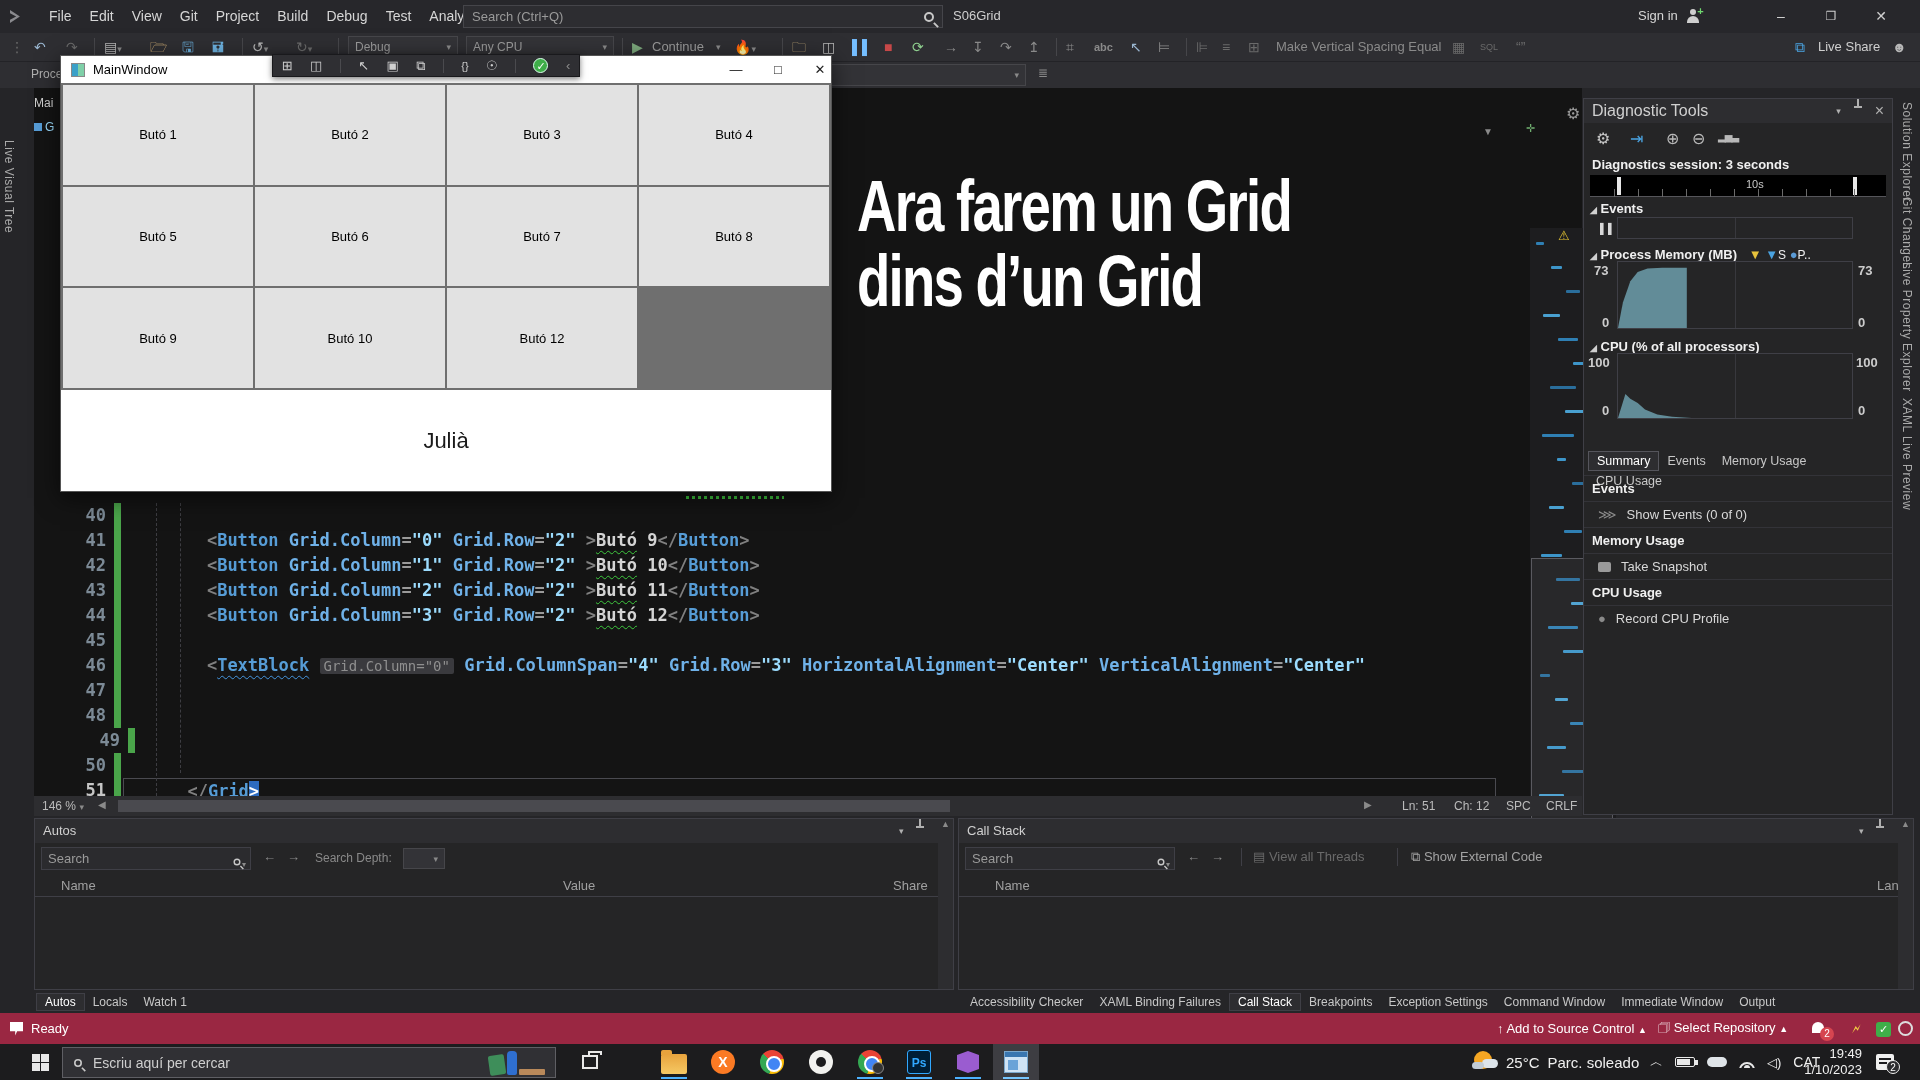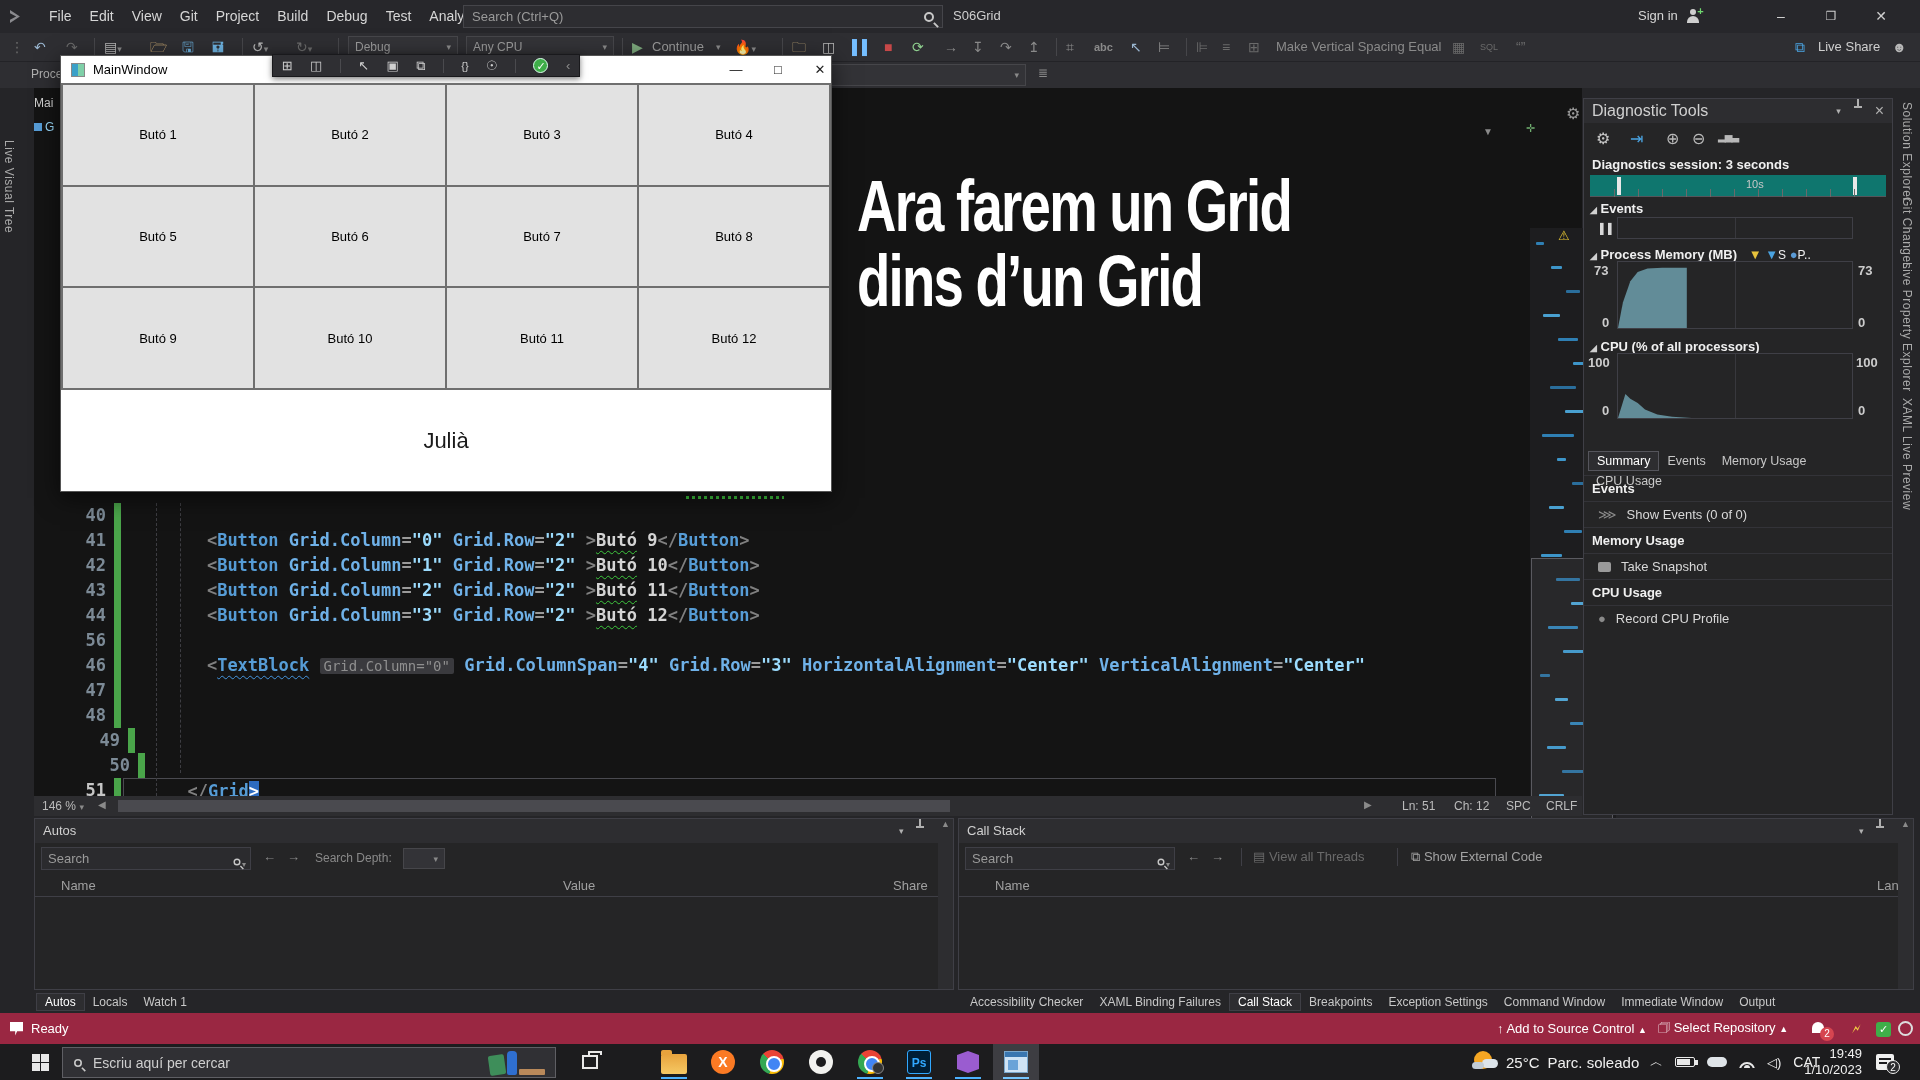--- a/index.html
+++ b/index.html
@@ -218,26 +218,26 @@
     <span class="abs" style="left:1449px;top:38px;color:#8a8a8a;font-size:10px">▼</span>
     <span class="abs" style="left:1532px;top:16px;color:#9a9a9a">⚙</span>
     <span class="abs" style="left:1492px;top:34px;color:#6fae6f;font-size:11px">✛</span>
 
     <div id="code">
         <div class="codeline" style="top: 415px;"><div class="lnum">40</div><div class="chbar"></div><div class="lbody"></div></div>
         <div class="codeline" style="top: 440px;"><div class="lnum">41</div><div class="chbar"></div><div class="lbody"><span class="t-ws">        </span><span class="t-br">&lt;</span><span class="t-tag">Button</span><span class="t-ws"> </span><span class="t-attr">Grid.Column</span><span class="t-eq">=</span><span class="t-val">"0"</span><span class="t-ws"> </span><span class="t-attr">Grid.Row</span><span class="t-eq">=</span><span class="t-val">"2"</span><span class="t-br"> &gt;</span><span class="t-txtg">Butó</span><span class="t-txt"> 9</span><span class="t-br">&lt;/</span><span class="t-tag">Button</span><span class="t-br">&gt;</span></div></div>
         <div class="codeline" style="top: 465px;"><div class="lnum">42</div><div class="chbar"></div><div class="lbody"><span class="t-ws">        </span><span class="t-br">&lt;</span><span class="t-tag">Button</span><span class="t-ws"> </span><span class="t-attr">Grid.Column</span><span class="t-eq">=</span><span class="t-val">"1"</span><span class="t-ws"> </span><span class="t-attr">Grid.Row</span><span class="t-eq">=</span><span class="t-val">"2"</span><span class="t-br"> &gt;</span><span class="t-txtg">Butó</span><span class="t-txt"> 10</span><span class="t-br">&lt;/</span><span class="t-tag">Button</span><span class="t-br">&gt;</span></div></div>
         <div class="codeline" style="top: 490px;"><div class="lnum">43</div><div class="chbar"></div><div class="lbody"><span class="t-ws">        </span><span class="t-br">&lt;</span><span class="t-tag">Button</span><span class="t-ws"> </span><span class="t-attr">Grid.Column</span><span class="t-eq">=</span><span class="t-val">"2"</span><span class="t-ws"> </span><span class="t-attr">Grid.Row</span><span class="t-eq">=</span><span class="t-val">"2"</span><span class="t-br"> &gt;</span><span class="t-txtg">Butó</span><span class="t-txt"> 11</span><span class="t-br">&lt;/</span><span class="t-tag">Button</span><span class="t-br">&gt;</span></div></div>
         <div class="codeline" style="top: 515px;"><div class="lnum">44</div><div class="chbar"></div><div class="lbody"><span class="t-ws">        </span><span class="t-br">&lt;</span><span class="t-tag">Button</span><span class="t-ws"> </span><span class="t-attr">Grid.Column</span><span class="t-eq">=</span><span class="t-val">"3"</span><span class="t-ws"> </span><span class="t-attr">Grid.Row</span><span class="t-eq">=</span><span class="t-val">"2"</span><span class="t-br"> &gt;</span><span class="t-txtg">Butó</span><span class="t-txt"> 12</span><span class="t-br">&lt;/</span><span class="t-tag">Button</span><span class="t-br">&gt;</span></div></div>
-        <div class="codeline" style="top: 540px;"><div class="lnum">56</div><div class="chbar"></div><div class="lbody"></div></div>
+        <div class="codeline" style="top: 540px;"><div class="lnum">45</div><div class="chbar"></div><div class="lbody"></div></div>
         <div class="codeline" style="top: 565px;"><div class="lnum">46</div><div class="chbar"></div><div class="lbody"><span class="t-ws">        </span><span class="t-br">&lt;</span><span class="t-tagb">TextBlock</span><span class="t-ws"> </span><span class="t-hint">Grid.Column="0"</span><span class="t-ws"> </span><span class="t-attr">Grid.ColumnSpan</span><span class="t-eq">=</span><span class="t-val">"4"</span><span class="t-ws"> </span><span class="t-attr">Grid.Row</span><span class="t-eq">=</span><span class="t-val">"3"</span><span class="t-ws"> </span><span class="t-attr">HorizontalAlignment</span><span class="t-eq">=</span><span class="t-val">"Center"</span><span class="t-ws"> </span><span class="t-attr">VerticalAlignment</span><span class="t-eq">=</span><span class="t-val">"Center"</span></div></div>
         <div class="codeline" style="top: 590px;"><div class="lnum">47</div><div class="chbar"></div><div class="lbody"></div></div>
         <div class="codeline" style="top: 615px;"><div class="lnum">48</div><div class="chbar"></div><div class="lbody"></div></div>
         <div class="codeline" style="top: 640px; padding-left: 14px;"><div class="lnum">49</div><div class="chbar"></div><div class="lbody"></div></div>
-        <div class="codeline" style="top: 665px; padding-left: 24px;"><div class="lnum">50</div><div class="chbar"></div><div class="lbody"></div></div>
+        <div class="codeline" style="top: 665px;"><div class="lnum">50</div><div class="chbar"></div><div class="lbody"></div></div>
         <div class="codeline cur-line" style="top: 690px;"><div class="lnum">51</div><div class="chbar"></div><div class="lbody"><span class="t-ws">      </span><span class="t-br">&lt;/</span><span class="t-tag">Grid</span><span class="t-cur">&gt;</span></div></div>
       </div>
 
     <div class="iguide" style="left:122px;top:415px;height:293px"></div>
     <div class="iguide" style="left:146px;top:415px;height:270px"></div>
 
     <div class="sqfrag" style="left:652px;top:408px;width:98px"></div>
 
     <div class="mmap">
       <span class="abs" style="left:28px;top:0;color:#e5c532;font-size:13px">⚠</span>
@@ -313,21 +313,20 @@
         <div class="gbtn">Butó 1</div>
         <div class="gbtn">Butó 2</div>
         <div class="gbtn">Butó 3</div>
         <div class="gbtn">Butó 4</div>
         <div class="gbtn">Butó 5</div>
         <div class="gbtn">Butó 6</div>
         <div class="gbtn">Butó 7</div>
         <div class="gbtn">Butó 8</div>
         <div class="gbtn">Butó 9</div>
         <div class="gbtn">Butó 10</div>
-        <div class="gbtn">Butó 11</div>
         <div class="gbtn">Butó 12</div>
       </div>
     <div class="appfoot">Julià</div>
   </div>
 
   <div class="bigtxt">
     <div>Ara farem un Grid</div>
     <div>dins d’un Grid</div>
   </div>
 
@@ -340,21 +339,21 @@
           <span>×</span>
         </span>
     </div>
     <span class="abs" style="left:12px;top:30px;color:#c5c5c5">⚙</span>
     <span class="abs" style="left:46px;top:30px;color:#4aa3e0">⇥</span>
     <span class="abs" style="left:82px;top:30px;color:#b8b8b8">⊕</span>
     <span class="abs" style="left:108px;top:30px;color:#b8b8b8">⊖</span>
     <span class="abs" style="left:134px;top:32px;color:#b8b8b8;font-size:10px;letter-spacing:-1px">▂▅▃</span>
     <div class="abs dsec" style="left:8px;top:58px">Diagnostics session: 3 seconds</div>
 
-    <div class="abs" style="left:6px;top:76px;width:296px;height:22px;background:#0f766e;border-bottom:1px solid #55555a">
+    <div class="abs" style="left:6px;top:76px;width:296px;height:22px;background:#000000;border-bottom:1px solid #55555a">
       <div class="abs" style="left:27px;top:2px;width:4px;height:18px;background:#e8e8e8"></div>
       <div class="abs" style="left:263px;top:2px;width:4px;height:18px;background:#e8e8e8"></div>
       <span class="abs" style="left:156px;top:3px;font-size:11px;color:#c8c8c8">10s</span>
       <div id="ticks">
           <div style="position: absolute; left: 24px; top: 14px; width: 1px; height: 8px; background: rgb(106, 106, 106);"></div>
           <div style="position: absolute; left: 48px; top: 14px; width: 1px; height: 8px; background: rgb(106, 106, 106);"></div>
           <div style="position: absolute; left: 72px; top: 14px; width: 1px; height: 8px; background: rgb(106, 106, 106);"></div>
           <div style="position: absolute; left: 96px; top: 14px; width: 1px; height: 8px; background: rgb(106, 106, 106);"></div>
           <div style="position: absolute; left: 120px; top: 14px; width: 1px; height: 8px; background: rgb(106, 106, 106);"></div>
           <div style="position: absolute; left: 144px; top: 14px; width: 1px; height: 8px; background: rgb(106, 106, 106);"></div>

